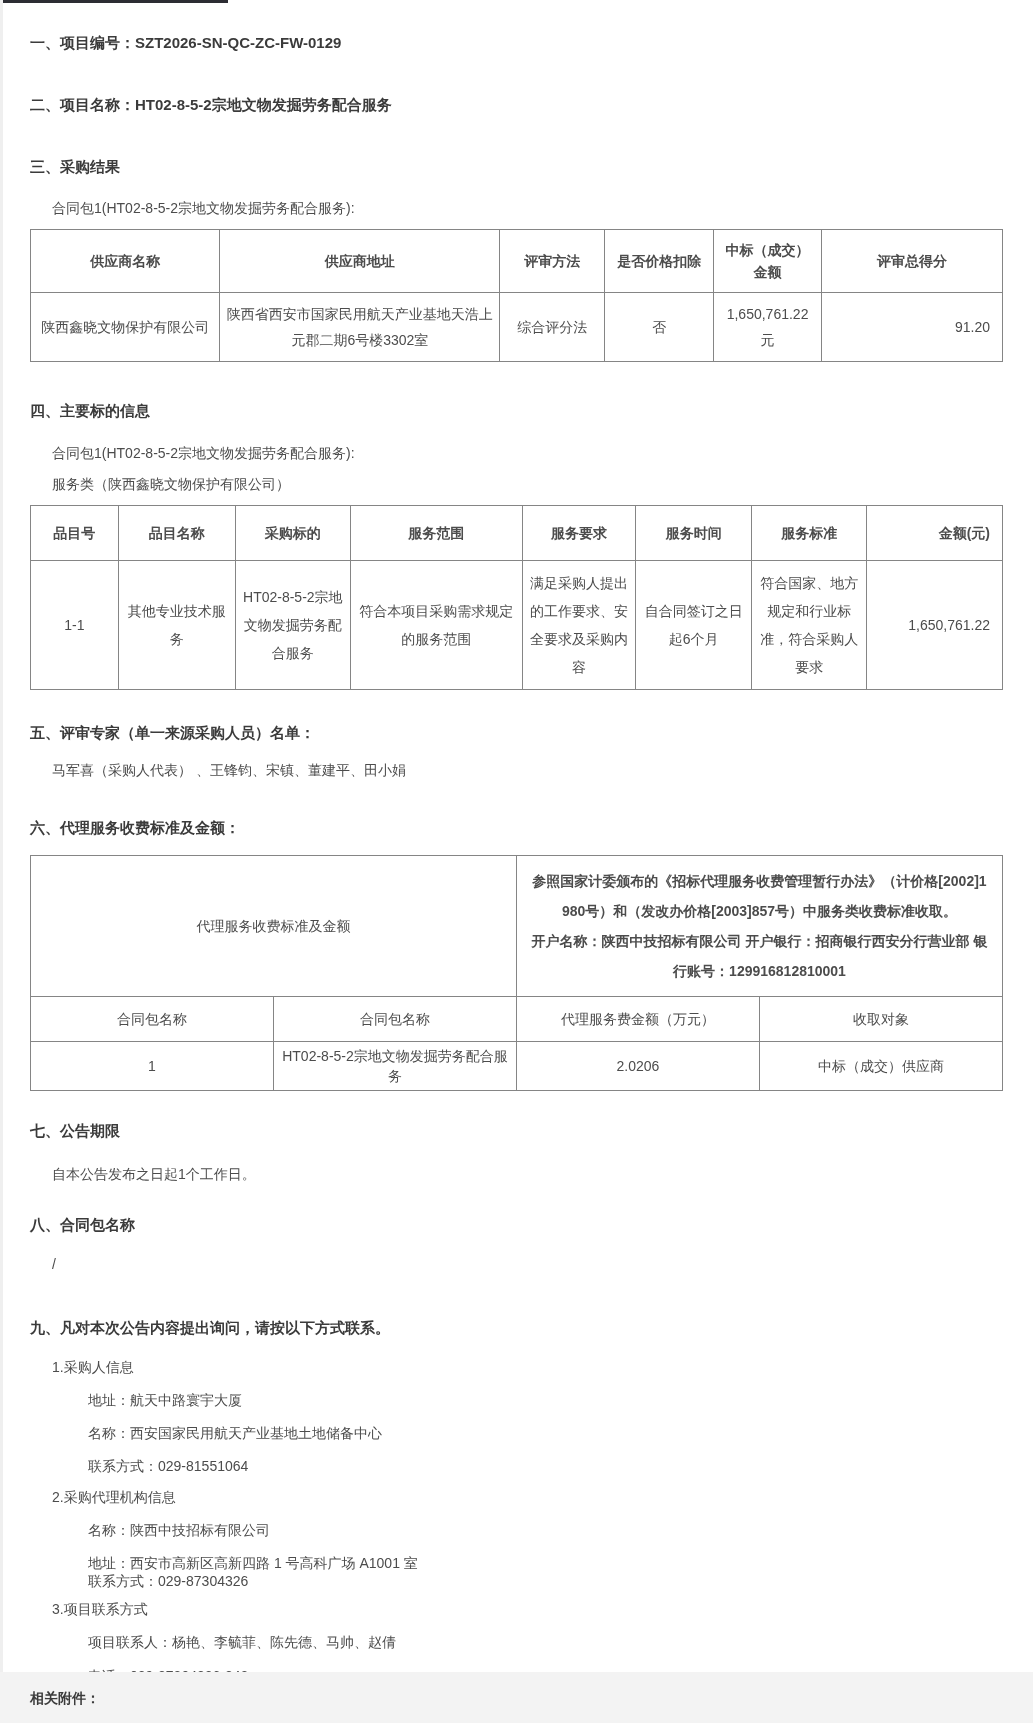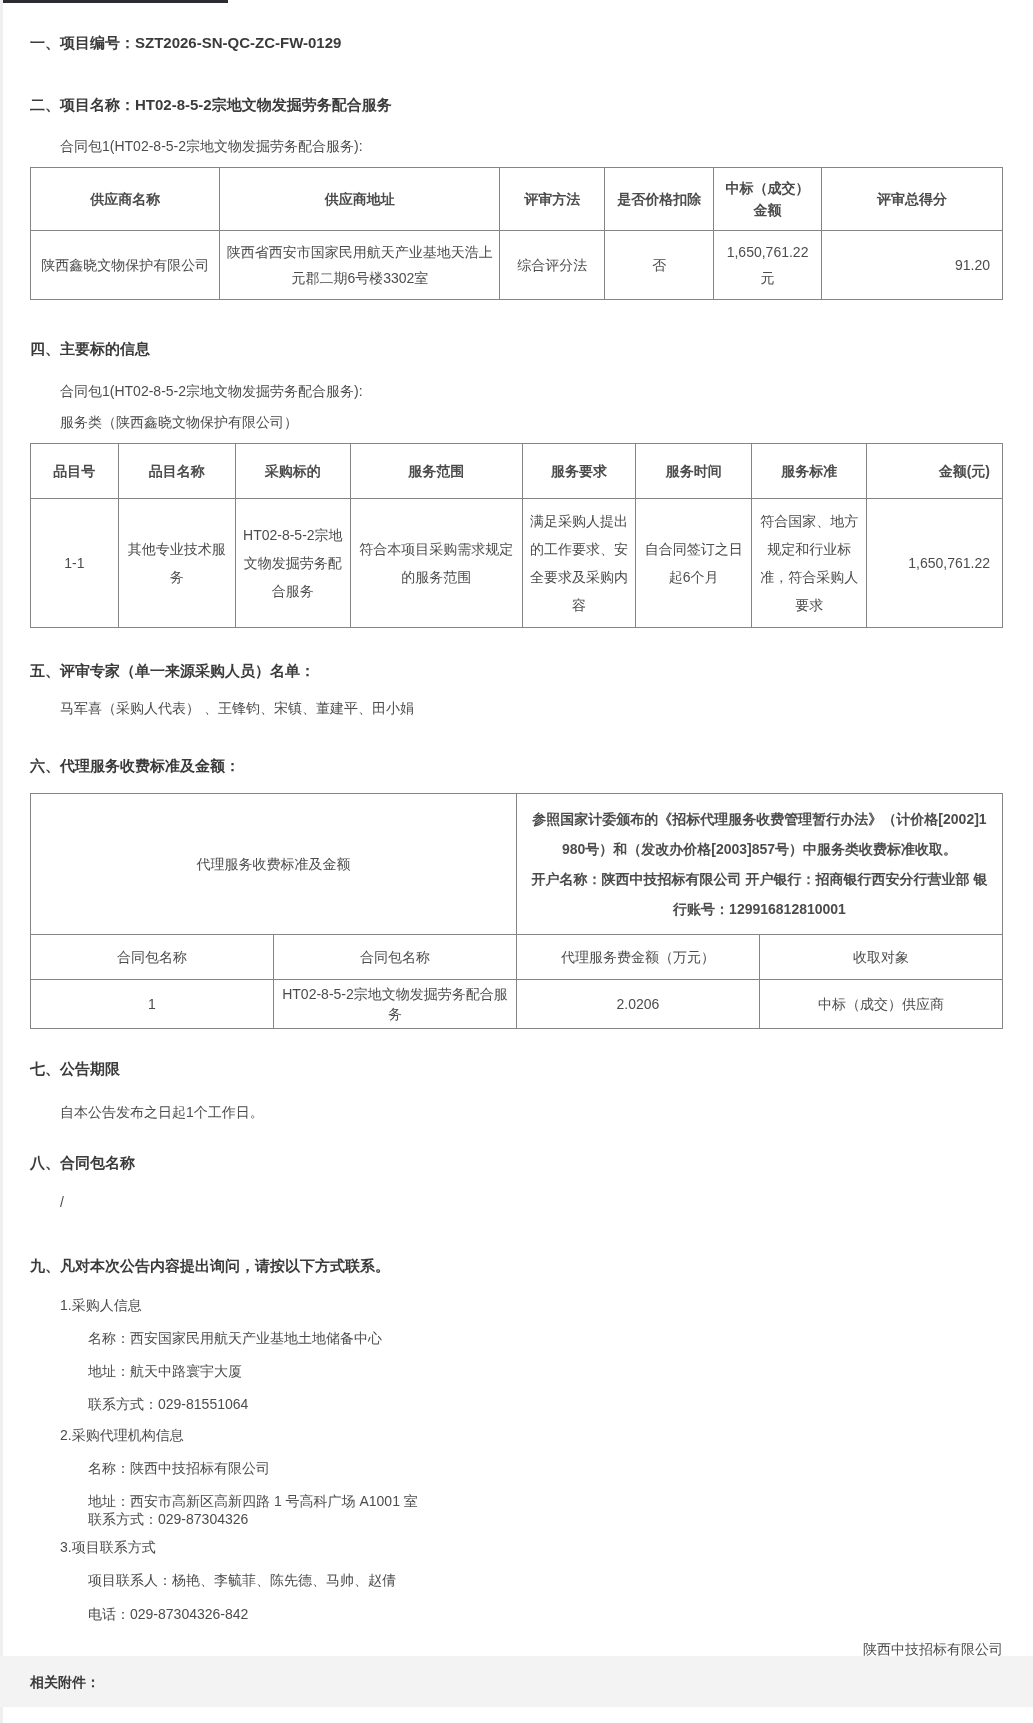--- a/index.html
+++ b/index.html
@@ -6,21 +6,21 @@
   body{
     width:1033px;height:1723px;position:relative;background:#ffffff;
     font-family:"Liberation Sans","DejaVu Sans",sans-serif;
     color:#4c4c4c;font-size:14px;
   }
   .top-bar-remnant{position:absolute;left:0;top:0;width:228px;height:3px;background:#2c2d33;}
   .left-strip{position:absolute;left:0;top:0;width:3px;height:100%;background:#efefef;}
   .content{padding:34px 30px 0 30px;}
   .sec-heading{margin:0;font-size:15px;font-weight:bold;color:#3b3b3b;line-height:18px;}
   .plain{margin:0;font-weight:normal;color:#4c4c4c;line-height:18px;}
-  .indent1{margin-left:30px;}
+  .indent1{margin-left:22px;}
   .indent2{margin-left:58px;}
   .mt-section{margin-top:44px;}
   table{border-collapse:collapse;width:973px;table-layout:fixed;color:#4c4c4c;font-size:14px;}
   table,td,th{border:1px solid #858585;}
   th{font-weight:bold;}
   td,th{text-align:center;vertical-align:middle;padding:4px 6px;line-height:24px;word-break:break-all;}
   
   .t1 th{height:54px;line-height:22px;}
   .t1 td{height:60px;line-height:26px;}
   .t1 .c0{width:19.7%;}.t1 .c1{width:29.8%;}.t1 .c2{width:10.3%;}
@@ -33,37 +33,38 @@
   .t2 .c4{width:11.6%;}.t2 .c5{width:12.0%;}.t2 .c6{width:11.8%;}.t2 .c7{width:13.6%;}
   .t2 .amount{text-align:right;padding-right:12px;}
   
   .t3 th{font-weight:normal;height:36px;line-height:20px;}
   .t3 td{height:36px;line-height:20px;}
   .t3 .c0{width:14.0%;}.t3 .c1{width:33.4%;}.t3 .c2{width:30.8%;}.t3 .c3{width:21.8%;}
   .t3 .fee-desc{font-weight:bold;line-height:30px;padding:10px 14px;height:auto;}
   .t3 .fee-label{height:auto;margin-left:39px;}
   .signoff{ text-align:right;margin:0;line-height:18px;color:#4c4c4c;}
   .footer-band{
-    position:absolute;left:0;bottom:16px;width:100%;height:51px;background:#f3f3f3;
+    position:absolute;left:0;bottom:0;width:100%;height:51px;background:#f3f3f3;
     box-sizing:border-box;padding:18px 0 0 30px;
   }
   .footer-band .label{font-weight:bold;color:#3b3b3b;font-size:14px;}
 </style>
 </head>
 <body>
 
 <div class="top-bar-remnant"></div>
 <div class="left-strip"></div>
 
 <main class="content">
 
   <p class="sec-heading"><span>一、项目编号：</span><span>SZT2026-SN-QC-ZC-FW-0129</span></p>
 
   <p class="sec-heading mt-section"><span>二、项目名称：</span><span>HT02-8-5-2宗地文物发掘劳务配合服务</span></p>
 
+  <p class="sec-heading mt-section">三、采购结果</p>
 
   <p class="plain indent1" style="margin-top:23px;">合同包1(HT02-8-5-2宗地文物发掘劳务配合服务):</p>
 
   <table class="t1" style="margin-top:12px;">
     <thead>
       <tr>
         <th class="c0">供应商名称</th>
         <th class="c1">供应商地址</th>
         <th class="c2">评审方法</th>
         <th class="c3">是否价格扣除</th>
@@ -146,22 +147,22 @@
 
   <p class="sec-heading" style="margin-top:31px;">七、公告期限</p>
   <p class="plain indent1" style="margin-top:25px;">自本公告发布之日起1个工作日。</p>
 
   <p class="sec-heading" style="margin-top:33px;">八、合同包名称</p>
   <p class="plain indent1" style="margin-top:21px;">/</p>
 
   <p class="sec-heading" style="margin-top:46px;">九、凡对本次公告内容提出询问，请按以下方式联系。</p>
 
   <p class="plain indent1" style="margin-top:21px;">1.采购人信息</p>
+  <p class="plain indent2" style="margin-top:15px;">地址：航天中路寰宇大厦</p>
   <p class="plain indent2" style="margin-top:15px;">名称：西安国家民用航天产业基地土地储备中心</p>
-  <p class="plain indent2" style="margin-top:15px;">地址：航天中路寰宇大厦</p>
   <p class="plain indent2" style="margin-top:15px;">联系方式：029-81551064</p>
 
   <p class="plain indent1" style="margin-top:13px;">2.采购代理机构信息</p>
   <p class="plain indent2" style="margin-top:15px;">名称：陕西中技招标有限公司</p>
   <p class="plain indent2" style="margin-top:15px;">地址：西安市高新区高新四路 1 号高科广场 A1001 室</p>
   <p class="plain indent2" style="">联系方式：029-87304326</p>
 
   <p class="plain indent1" style="margin-top:10px;">3.项目联系方式</p>
   <p class="plain indent2" style="margin-top:15px;">项目联系人：杨艳、李毓菲、陈先德、马帅、赵倩</p>
   <p class="plain indent2" style="margin-top:16px;">电话：029-87304326-842</p>

